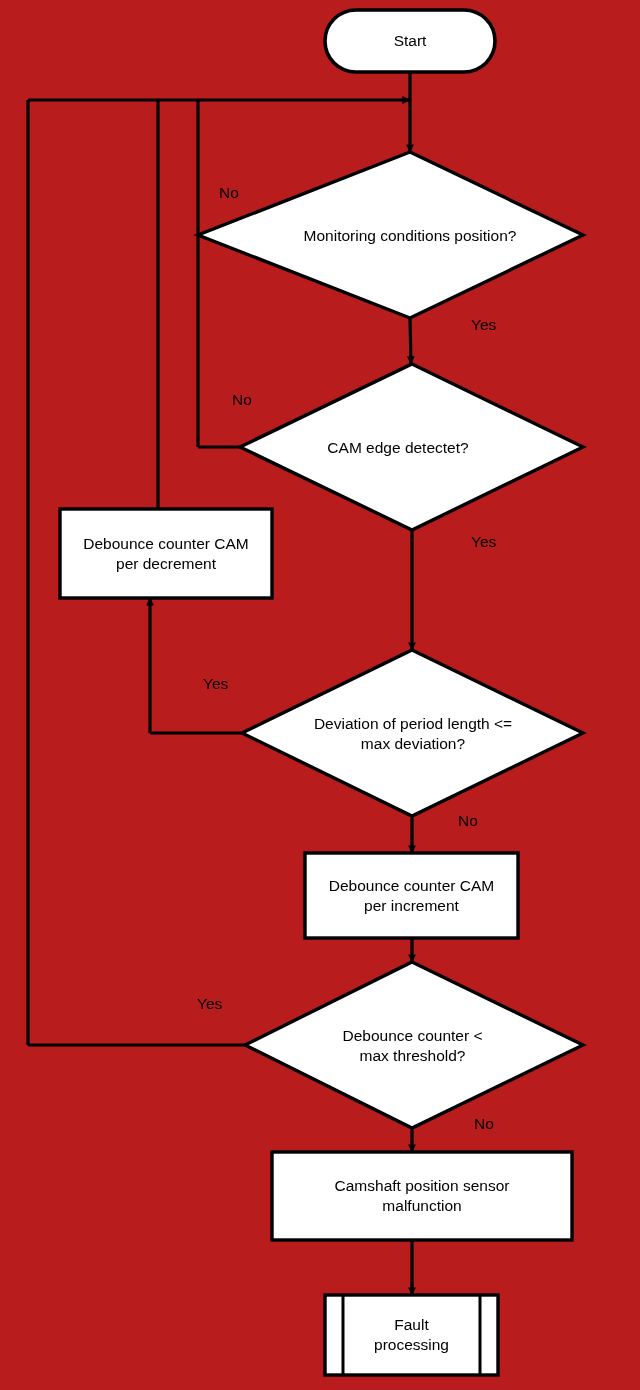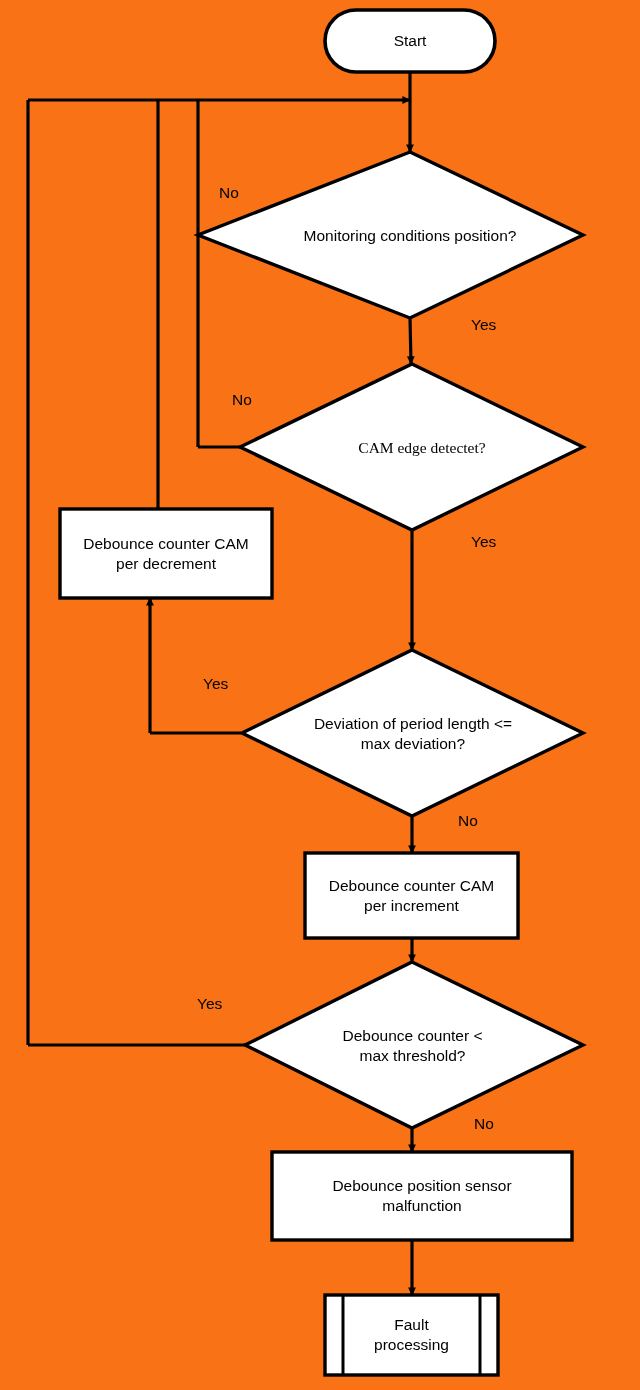--- a/index.html
+++ b/index.html
@@ -8,21 +8,21 @@
     padding: 0;
     background: #ffffff;
   }
   body {
     font-family: "Liberation Sans", sans-serif;
   }
   #flowchart-root {
     position: relative;
     width: 640px;
     height: 1390px;
-    background: #f97316;
+    background: #b91c1c;
     overflow: hidden;
   }
   #flow-svg {
     position: absolute;
     left: 0;
     top: 0;
     width: 640px;
     height: 1390px;
   }
   .node-label {
@@ -117,35 +117,35 @@
       <line x1="28" y1="100" x2="28" y2="1045" stroke="#000000" stroke-width="3.2"></line>
       <line x1="28" y1="1045" x2="246" y2="1045" stroke="#000000" stroke-width="3.2"></line>
 
     </g>
   </svg>
 
   <div class="node-label" style="left:325px; top:10px; width:170px; height:62px;">Start</div>
 
   <div class="node-label" style="left:230px; top:215px; width:360px; height:42px;">Monitoring conditions position?</div>
 
-  <div class="node-label" style="left:272px; top:427px; width:300px; height:42px;font-family:Liberation Serif, serif;">CAM edge detectet?</div>
+  <div class="node-label" style="left:248px; top:427px; width:300px; height:42px;">CAM edge detectet?</div>
 
   <div class="node-label" style="left:60px; top:509px; width:212px; height:89px;">Debounce counter CAM
 per decrement</div>
 
   <div class="node-label" style="left:268px; top:703px; width:290px; height:62px;">Deviation of period length &lt;=
 max deviation?</div>
 
   <div class="node-label" style="left:305px; top:853px; width:213px; height:85px;">Debounce counter CAM
 per increment</div>
 
   <div class="node-label" style="left:290px; top:1015px; width:245px; height:62px;">Debounce counter &lt;
 max threshold?</div>
 
-  <div class="node-label" style="left:272px; top:1152px; width:300px; height:88px;">Debounce position sensor
+  <div class="node-label" style="left:272px; top:1152px; width:300px; height:88px;">Camshaft position sensor
 malfunction</div>
 
   <div class="node-label" style="left:343px; top:1295px; width:137px; height:80px;">Fault
 processing</div>
 
   <div class="edge-label" style="left:219px; top:185px;">No</div>
 
   <div class="edge-label" style="left:471px; top:317px;">Yes</div>
 
   <div class="edge-label" style="left:232px; top:392px;">No</div>

